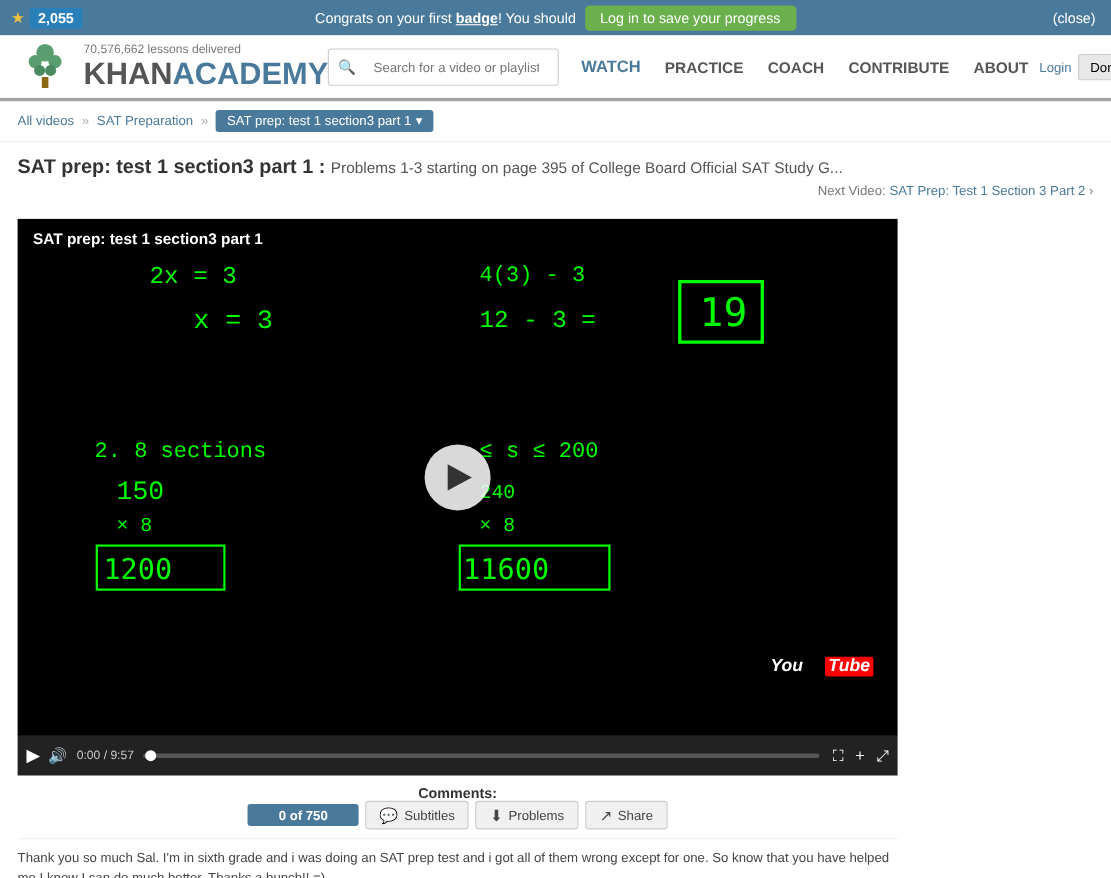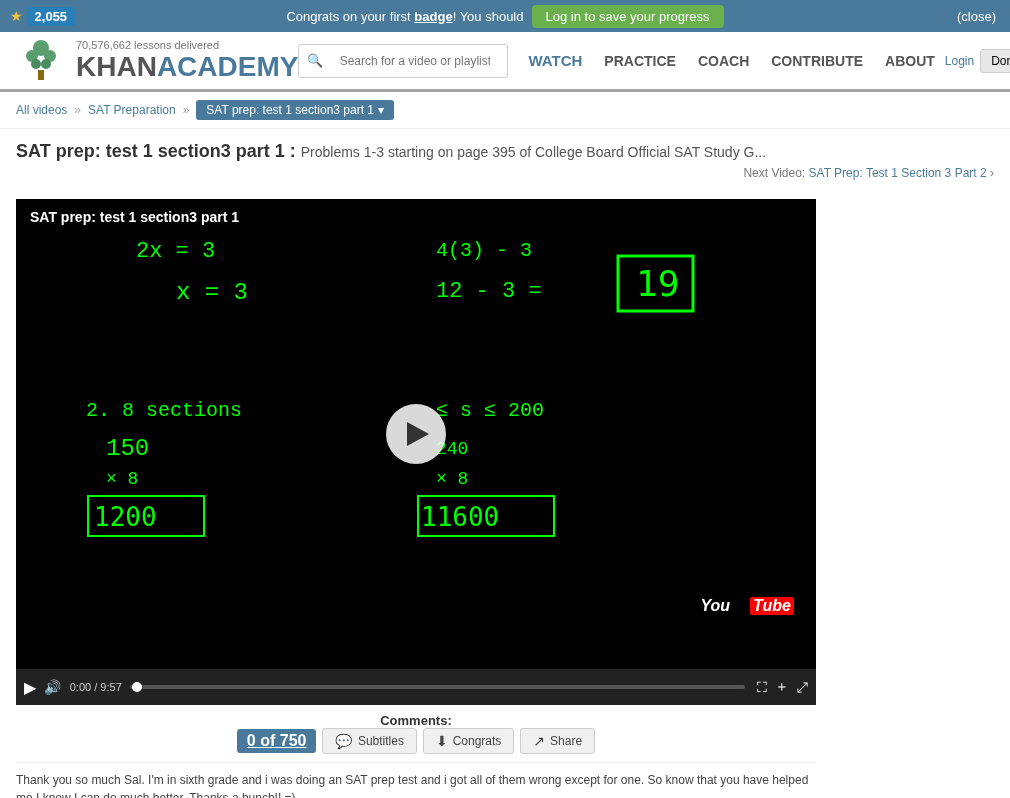--- a/index.html
+++ b/index.html
@@ -262,25 +262,24 @@
       padding: 8px 0;
       border-bottom: 1px solid #eee;
       width: 800px;
       flex-direction: column;
     }
     #comments-label { font-size: 13px; font-weight: bold; color: #333; }
     #video-actions { display: flex; align-items: center; gap: 6px; }
     .comments-count {
       background: #4a7a9b;
       color: #fff;
-      padding: 3px 10px;
-      border-radius: 3px;
-      font-size: 16px;
-      font-weight: bold;
-      text-decoration: underline;
+      padding: 3px 28px;
+      border-radius: 3px;
+      font-size: 12px;
+      font-weight: bold;
     }
     .action-btn {
       background: #f0f0f0;
       border: 1px solid #ccc;
       border-radius: 3px;
       padding: 4px 12px;
       font-size: 12px;
       cursor: pointer;
       display: flex;
       align-items: center;
@@ -434,21 +433,21 @@
   <div id="below-video">
     <span id="comments-label">Comments:</span>
     <div id="video-actions">
       <span class="comments-count">0 of 750</span>
       <button class="action-btn">
         <span class="icon">💬</span>
         <span>Subtitles</span>
       </button>
       <button class="action-btn">
         <span class="icon">⬇</span>
-        <span>Congrats</span>
+        <span>Problems</span>
       </button>
       <button class="action-btn">
         <span class="icon">↗</span>
         <span>Share</span>
       </button>
     </div>
   </div>
 
   <div id="comment-text">Thank you so much Sal. I'm in sixth grade and i was doing an SAT prep test and i got all of them wrong except for one. So know that you have helped me I know I can do much better. Thanks a bunch!! =)</div>
 

